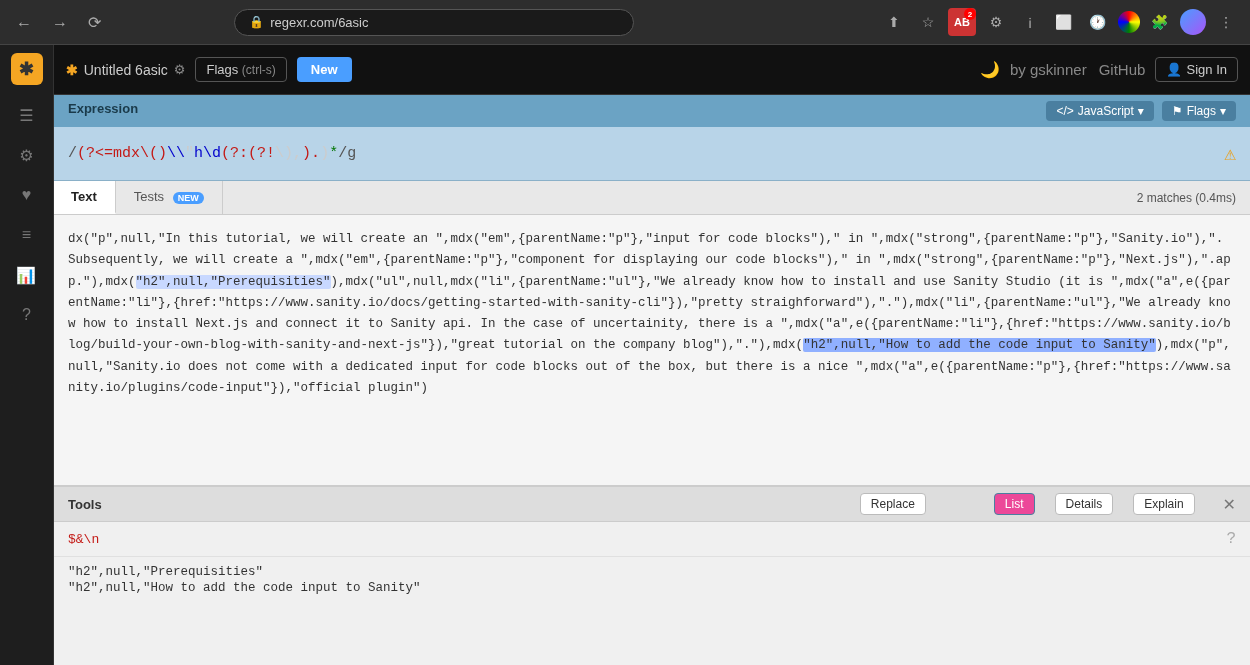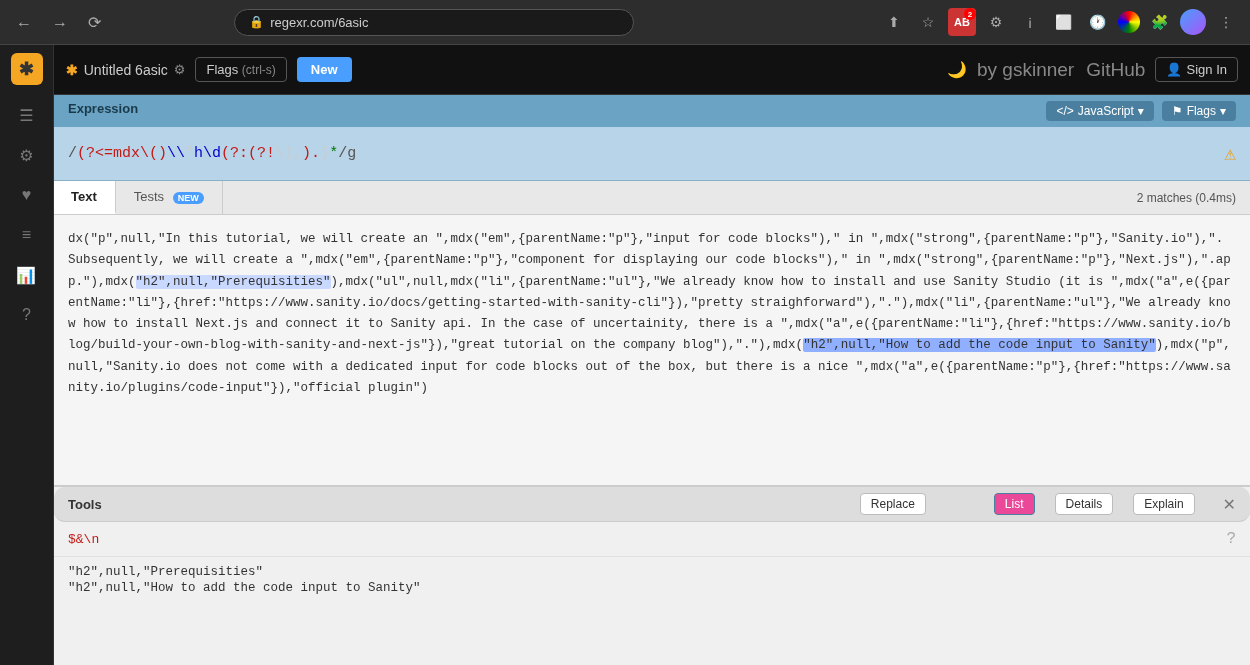--- a/index.html
+++ b/index.html
@@ -160,21 +160,21 @@
     .moon-btn {
       background: none;
       border: none;
       color: #888;
       font-size: 16px;
       cursor: pointer;
     }
     .header-links {
       display: flex;
       gap: 12px;
-      font-size: 19px;
+      font-size: 15px;
       color: #888;
     }
     .header-link { cursor: pointer; }
     .sign-in-btn {
       background: none;
       border: 1px solid #555;
       color: #ccc;
       padding: 4px 10px;
       border-radius: 4px;
       cursor: pointer;
@@ -309,21 +309,20 @@
       display: flex;
       flex-direction: column;
     }
     .tools-header {
       background: #ddd;
       padding: 6px 14px;
       display: flex;
       align-items: center;
       justify-content: space-between;
       border-bottom: 1px solid #ccc;
-      border-radius: 11px;
     }
     .tools-title { font-size: 13px; font-weight: bold; color: #333; }
     .tools-btns { display: flex; gap: 20px; align-items: center; }
     .tool-btn {
       background: white;
       border: 1px solid #bbb;
       color: #333;
       padding: 3px 10px;
       border-radius: 4px;
       cursor: pointer;

